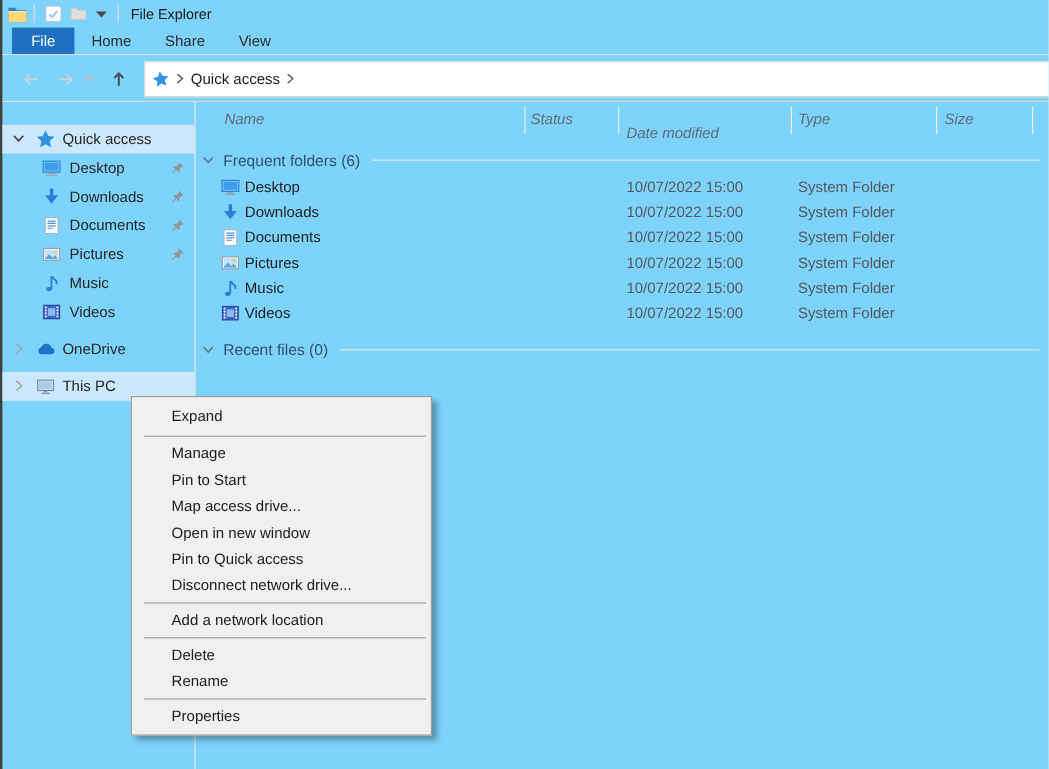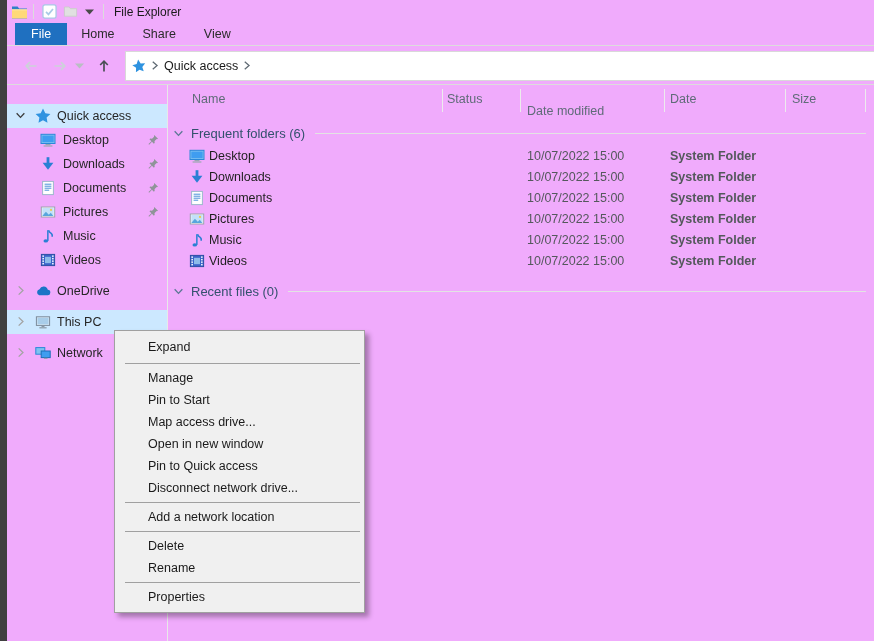--- a/index.html
+++ b/index.html
@@ -1,18 +1,18 @@
 <!DOCTYPE html>
 <html><head>
 <meta charset="utf-8">
 <style>
   html,body{margin:0;padding:0;}
   body{width:874px;height:641px;position:relative;overflow:hidden;background:#fff;
        font-family:"Liberation Sans","DejaVu Sans",sans-serif;-webkit-font-smoothing:antialiased;}
-  .window{position:absolute;inset:0;border-left:7px solid #404040;box-sizing:border-box;background:#f0abfc;padding-left:12px;}
+  .window{position:absolute;inset:0;border-left:2px solid #404040;box-sizing:border-box;background:#7dd3fc;padding-left:12px;}
 
   
   .titlebar{position:absolute;left:0;top:0;width:100%;height:23px;display:flex;align-items:center;}
   .app-icon{width:17px;height:16px;margin-left:4px;}
   .tb-sep{width:1px;height:15px;background:#dcdcdc;margin:0 5px;}
   .qat-icon{width:15px;height:15px;margin:0 3px;display:inline-flex;}
   .qat-caret{width:9px;height:6px;margin:0 4px;display:inline-flex;}
   .window-title{font-size:12px;color:#1a1a1a;margin-left:5px;}
   .app-icon svg,.qat-icon svg,.qat-caret svg{width:100%;height:100%;display:block;}
 
@@ -47,40 +47,40 @@
   .chev svg{width:100%;height:100%;}
   .s-icon{position:absolute;top:4px;width:16px;height:16px;}
   .s-icon svg{width:100%;height:100%;}
   .lvl0 .s-icon{left:28px;} .lvl0 .s-label{position:absolute;left:50px;line-height:24px;}
   .lvl1 .s-icon{left:33px;} .lvl1 .s-label{position:absolute;left:56px;line-height:24px;}
   .pin{position:absolute;left:140px;top:6px;width:12px;height:12px;}
   .pin svg{width:100%;height:100%;}
 
   
   .main{position:absolute;left:161px;top:85px;right:0;bottom:0;}
-  .colheaders{position:absolute;top:0;left:0;right:0;height:31px;font-size:12.5px;color:#5f6b78;}
+  .colheaders{position:absolute;top:0;left:0;right:0;height:31px;font-size:12.5px;color:#5f6b78;font-style:italic;}
   .colheaders .colh{position:absolute;top:7px;}
   .ch-0{left:24px;} .ch-1{left:279px;text-align:center;} .ch-2{left:359px;margin-top:12px;} .ch-3{left:502px;} .ch-4{left:624px;}
   .col-sep{position:absolute;top:4px;height:23px;width:1px;background:#ececec;}
   .cs-0{left:274px;} .cs-1{left:352px;} .cs-2{left:496px;} .cs-3{left:617px;} .cs-4{left:697px;}
 
   .group-header{position:absolute;left:5px;right:8px;height:20px;display:flex;align-items:center;
                 font-size:13px;color:#33516d;}
   #group-frequent{top:38px;} #group-recent{top:196px;}
   .group-chev{width:11px;height:11px;margin-right:7px;display:inline-flex;}
   .group-chev svg{width:100%;height:100%;}
   .group-line{flex:1;height:1px;background:#e3e3e3;margin-left:10px;}
 
   .rows{position:absolute;top:61px;left:0;right:0;}
   .file-row{height:21px;position:relative;font-size:12.5px;}
   .f-icon{position:absolute;left:21px;top:2px;width:16px;height:16px;}
   .f-icon svg{width:100%;height:100%;}
   .f-name{position:absolute;left:41px;line-height:21px;color:#1f1f1f;}
   .f-date{position:absolute;left:359px;line-height:21px;color:#54585c;}
-  .f-type{position:absolute;left:502px;line-height:21px;color:#54585c;font-weight:bold;}
+  .f-type{position:absolute;left:502px;line-height:21px;color:#54585c;}
 
   
   .context-menu{position:absolute;left:107px;top:330px;width:251px;background:#f0f0f0;
                 border:1px solid #a0a0a0;box-shadow:4px 4px 5px rgba(0,0,0,0.32);
                 padding:4px 0;z-index:10;box-sizing:border-box;}
   .menu-item{height:22px;line-height:22px;padding-left:33px;font-size:12.5px;color:#1a1a1a;}
   .menu-item.bold{font-weight:normal;height:25px;line-height:25px;}
   .menu-sep{height:1px;background:#a0a0a0;margin:3px 4px 3px 10px;}
 </style>
 </head>
@@ -258,40 +258,29 @@
             <path d="M4 1.5L8.7 6 4 10.5" fill="none" stroke="#a3a3a3" stroke-width="1.4"></path>
           </svg></span>
         <span class="s-icon"><svg viewBox="0 0 16 16">
             <rect x="1.4" y="2.8" width="13.2" height="8.6" fill="#d7e9f7" stroke="#7a8a99"></rect>
             <rect x="2.5" y="3.9" width="11" height="6.4" fill="#a9cde9"></rect>
             <rect x="6.5" y="11.6" width="3" height="1.4" fill="#8a98a5"></rect>
             <rect x="4.4" y="13.2" width="7.2" height="1.2" fill="#8a98a5"></rect>
           </svg></span>
         <span class="s-label">This PC</span>
       </div>
-      <div class="side-item lvl0 gap">
-        <span class="chev"><svg viewBox="0 0 12 12">
-            <path d="M4 1.5L8.7 6 4 10.5" fill="none" stroke="#a3a3a3" stroke-width="1.4"></path>
-          </svg></span>
-        <span class="s-icon"><svg viewBox="0 0 16 16">
-            <rect x="0.8" y="2.6" width="9" height="6.6" fill="#7fc2f1" stroke="#2b88d8"></rect>
-            <rect x="6.2" y="6" width="9" height="6.6" fill="#3f9df0" stroke="#1c6fb8"></rect>
-            <rect x="8.9" y="12.8" width="3.6" height="1" fill="#8a98a5"></rect>
-          </svg></span>
-        <span class="s-label">Network</span>
-      </div>
     </div>
   <div class="sidebar-sep"></div>
 
   <div class="main">
     <div class="colheaders">
       <span class="colh ch-0">Name</span>
       <span class="colh ch-1">Status</span>
       <span class="colh ch-2">Date modified</span>
-      <span class="colh ch-3">Date</span>
+      <span class="colh ch-3">Type</span>
       <span class="colh ch-4">Size</span>
       <span class="col-sep cs-0"></span>
       <span class="col-sep cs-1"></span>
       <span class="col-sep cs-2"></span>
       <span class="col-sep cs-3"></span>
       <span class="col-sep cs-4"></span>
     </div>
 
     <div class="group-header" id="group-frequent">
       <span class="group-chev">

